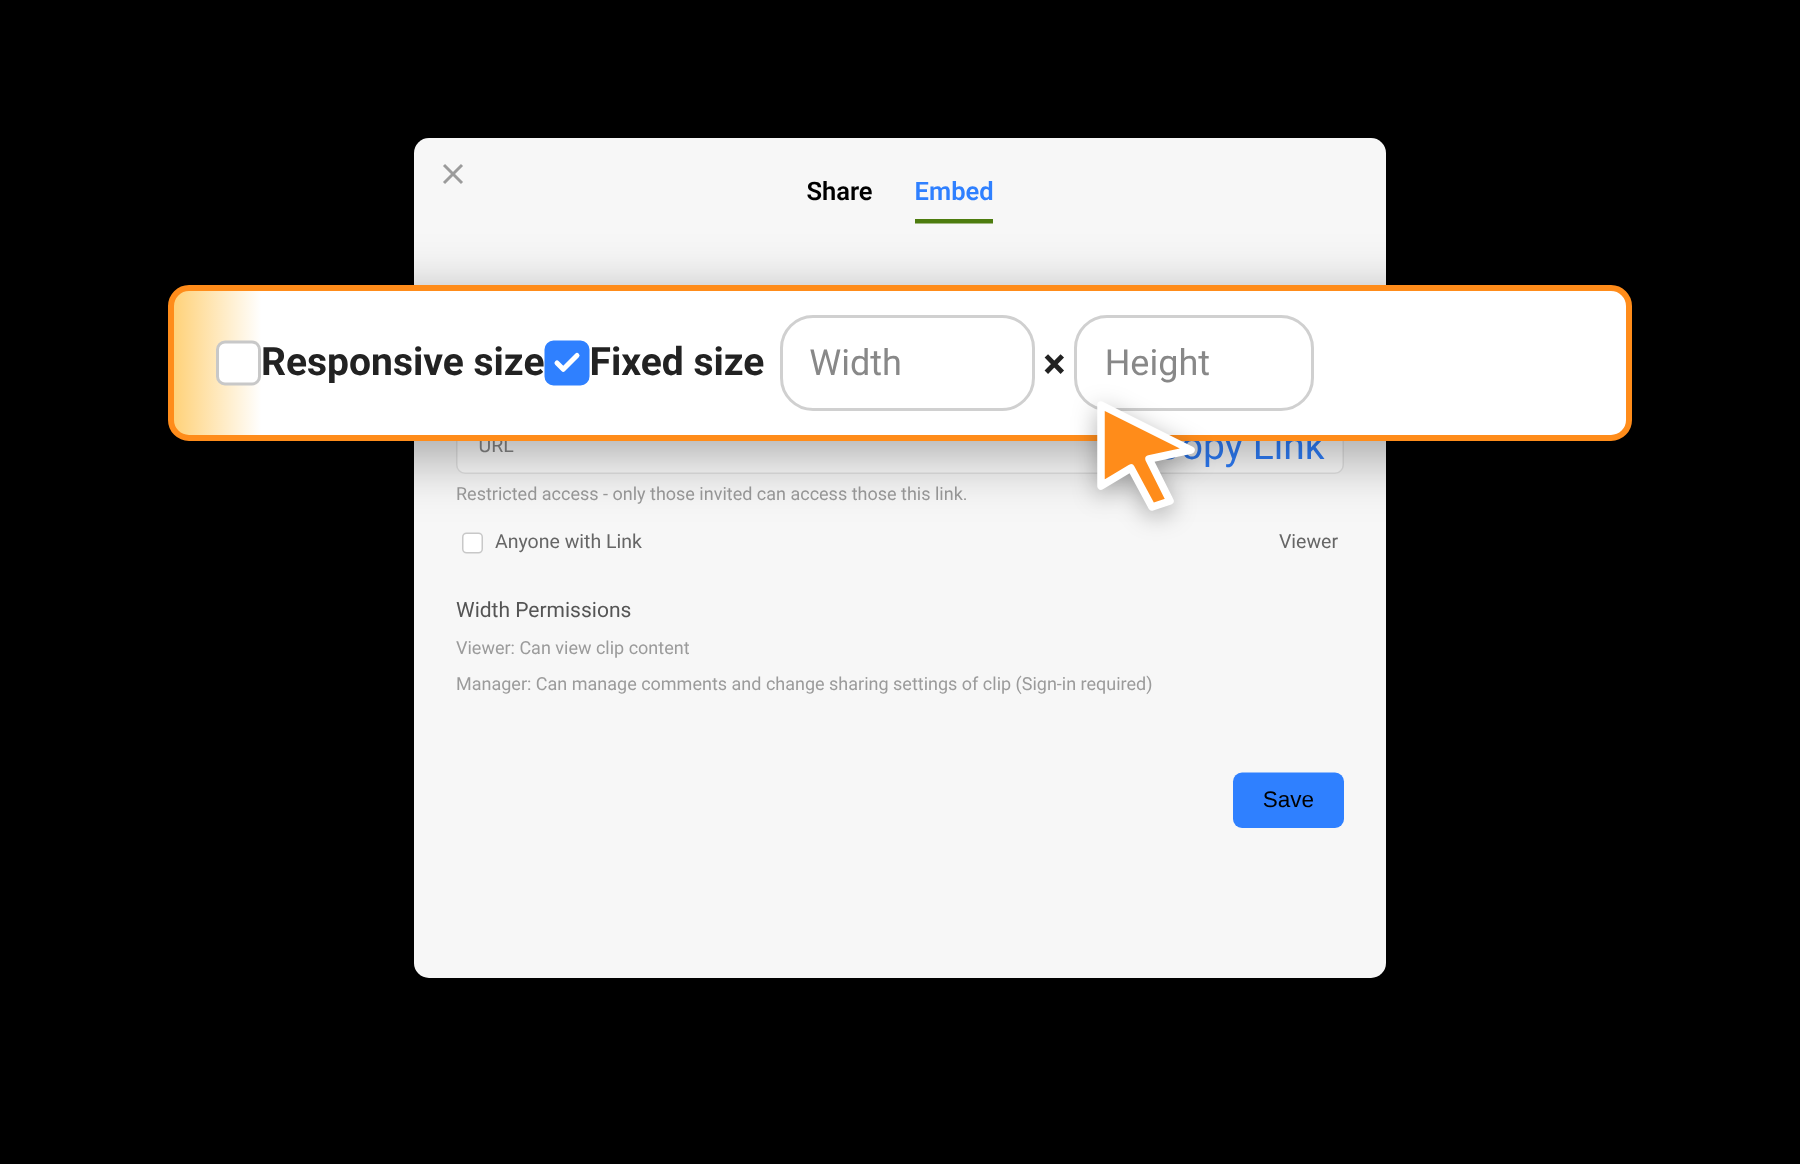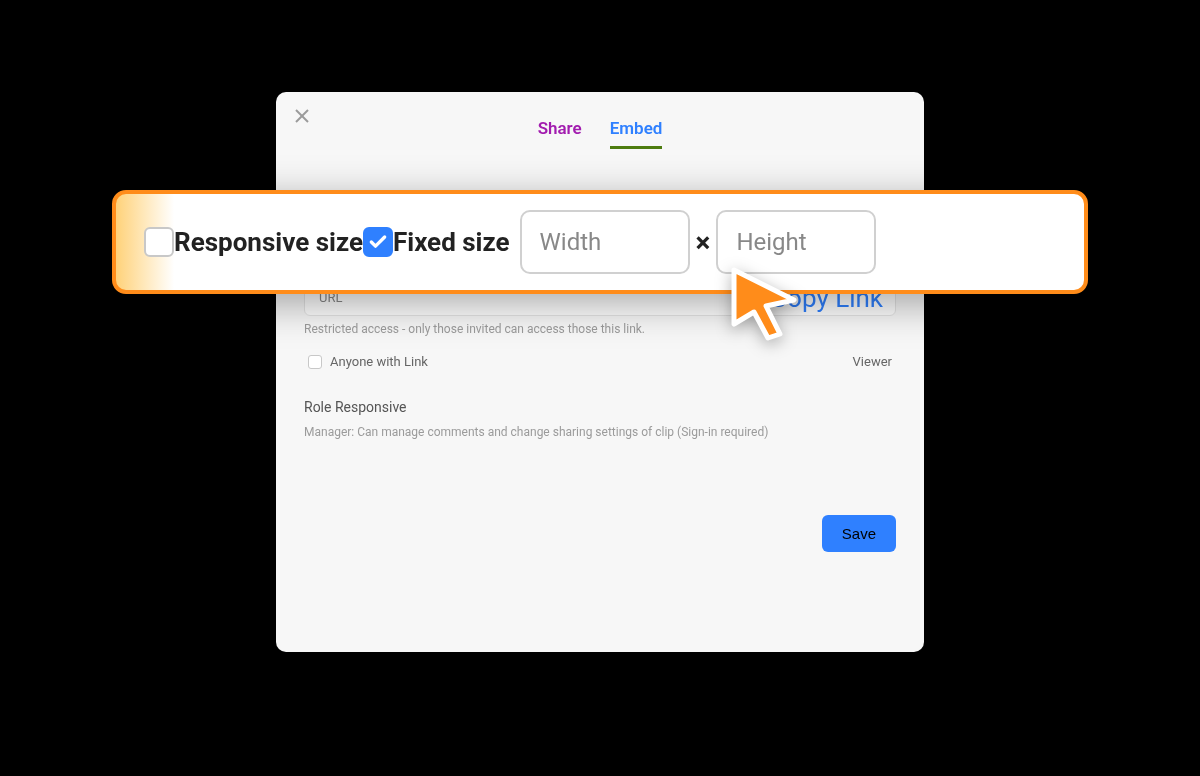--- a/index.html
+++ b/index.html
@@ -34,21 +34,21 @@
   }
   .tabs {
     display: flex;
     justify-content: center;
     gap: 28px;
     margin-top: 4px;
   }
   .tab {
     font-size: 17px;
     font-weight: 600;
-    color: #a21caf;
+    color: #000000;
     padding-bottom: 8px;
     cursor: pointer;
   }
   .tab.active {
     color: #2f80ff;
     border-bottom: 3px solid #4d7c0f;
   }
   .url-box {
     margin-top: 130px;
     background: #fff;
@@ -155,21 +155,21 @@
     color:#fff;
   }
   .hb-label {
     font-size: 26px;
     font-weight: 700;
     color: #222;
   }
   .hb-input {
     height: 64px;
     border: 2px solid #d0d0d0;
-    border-radius: 10px;
+    border-radius: 22px;
     font-size: 24px;
     color: #888;
     padding: 0 18px;
     display:flex;align-items:center;
     background:#fff;
   }
   .hb-input.w { width: 170px; }
   .hb-input.h { width: 160px; }
   .hb-x {
     font-size: 28px;
@@ -217,21 +217,22 @@
   <div class="restricted">Restricted access - only those invited can access those this link.</div>
 
   <div class="anyone-row">
     <div class="anyone-left">
       <div class="chk"></div>
       <span>Anyone with Link</span>
     </div>
     <div class="viewer">Viewer</div>
   </div>
 
-  <div class="role-title">Role Responsive</div>
+  <div class="role-title">Width Permissions</div>
+  <div class="role-line">Viewer: Can view clip content</div>
   <div class="role-line">Manager: Can manage comments and change sharing settings of clip (Sign-in required)</div>
 
   <button class="save-btn">Save</button>
 </div>
 
 <div class="highlight-bar">
   <div class="hb-check"></div>
   <div class="hb-label">Responsive size</div>
 
   <div class="hb-check checked">

